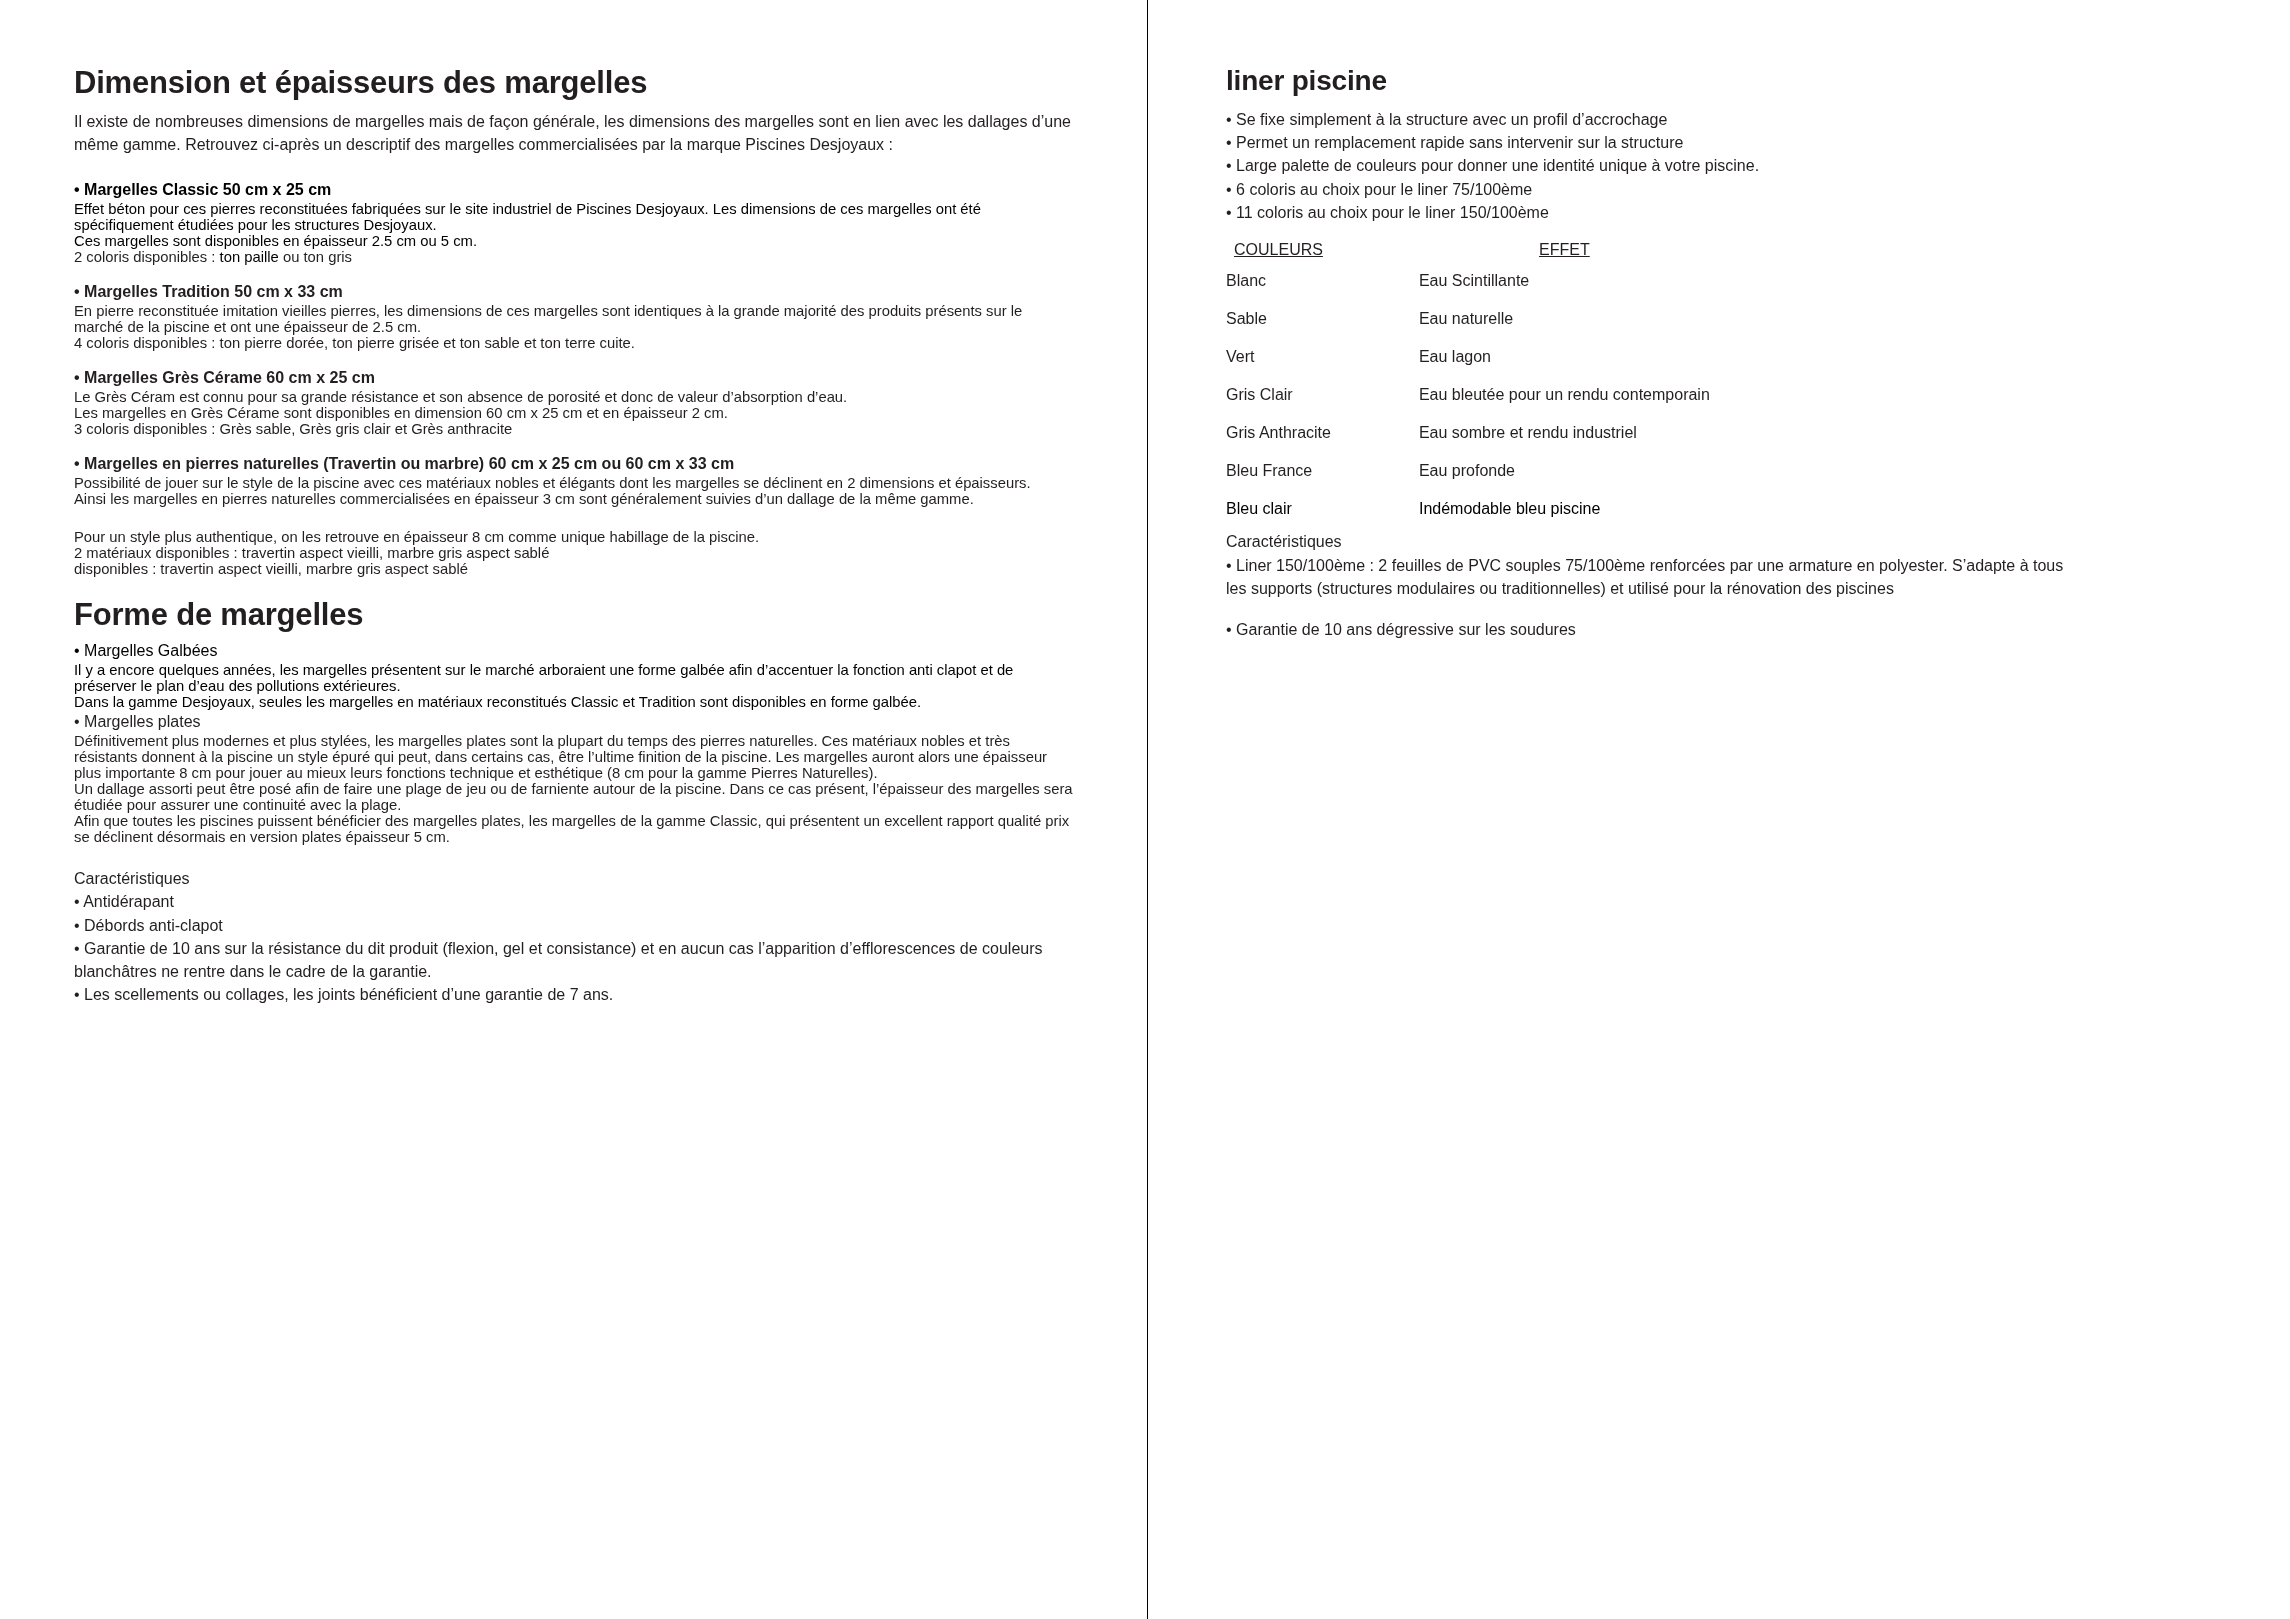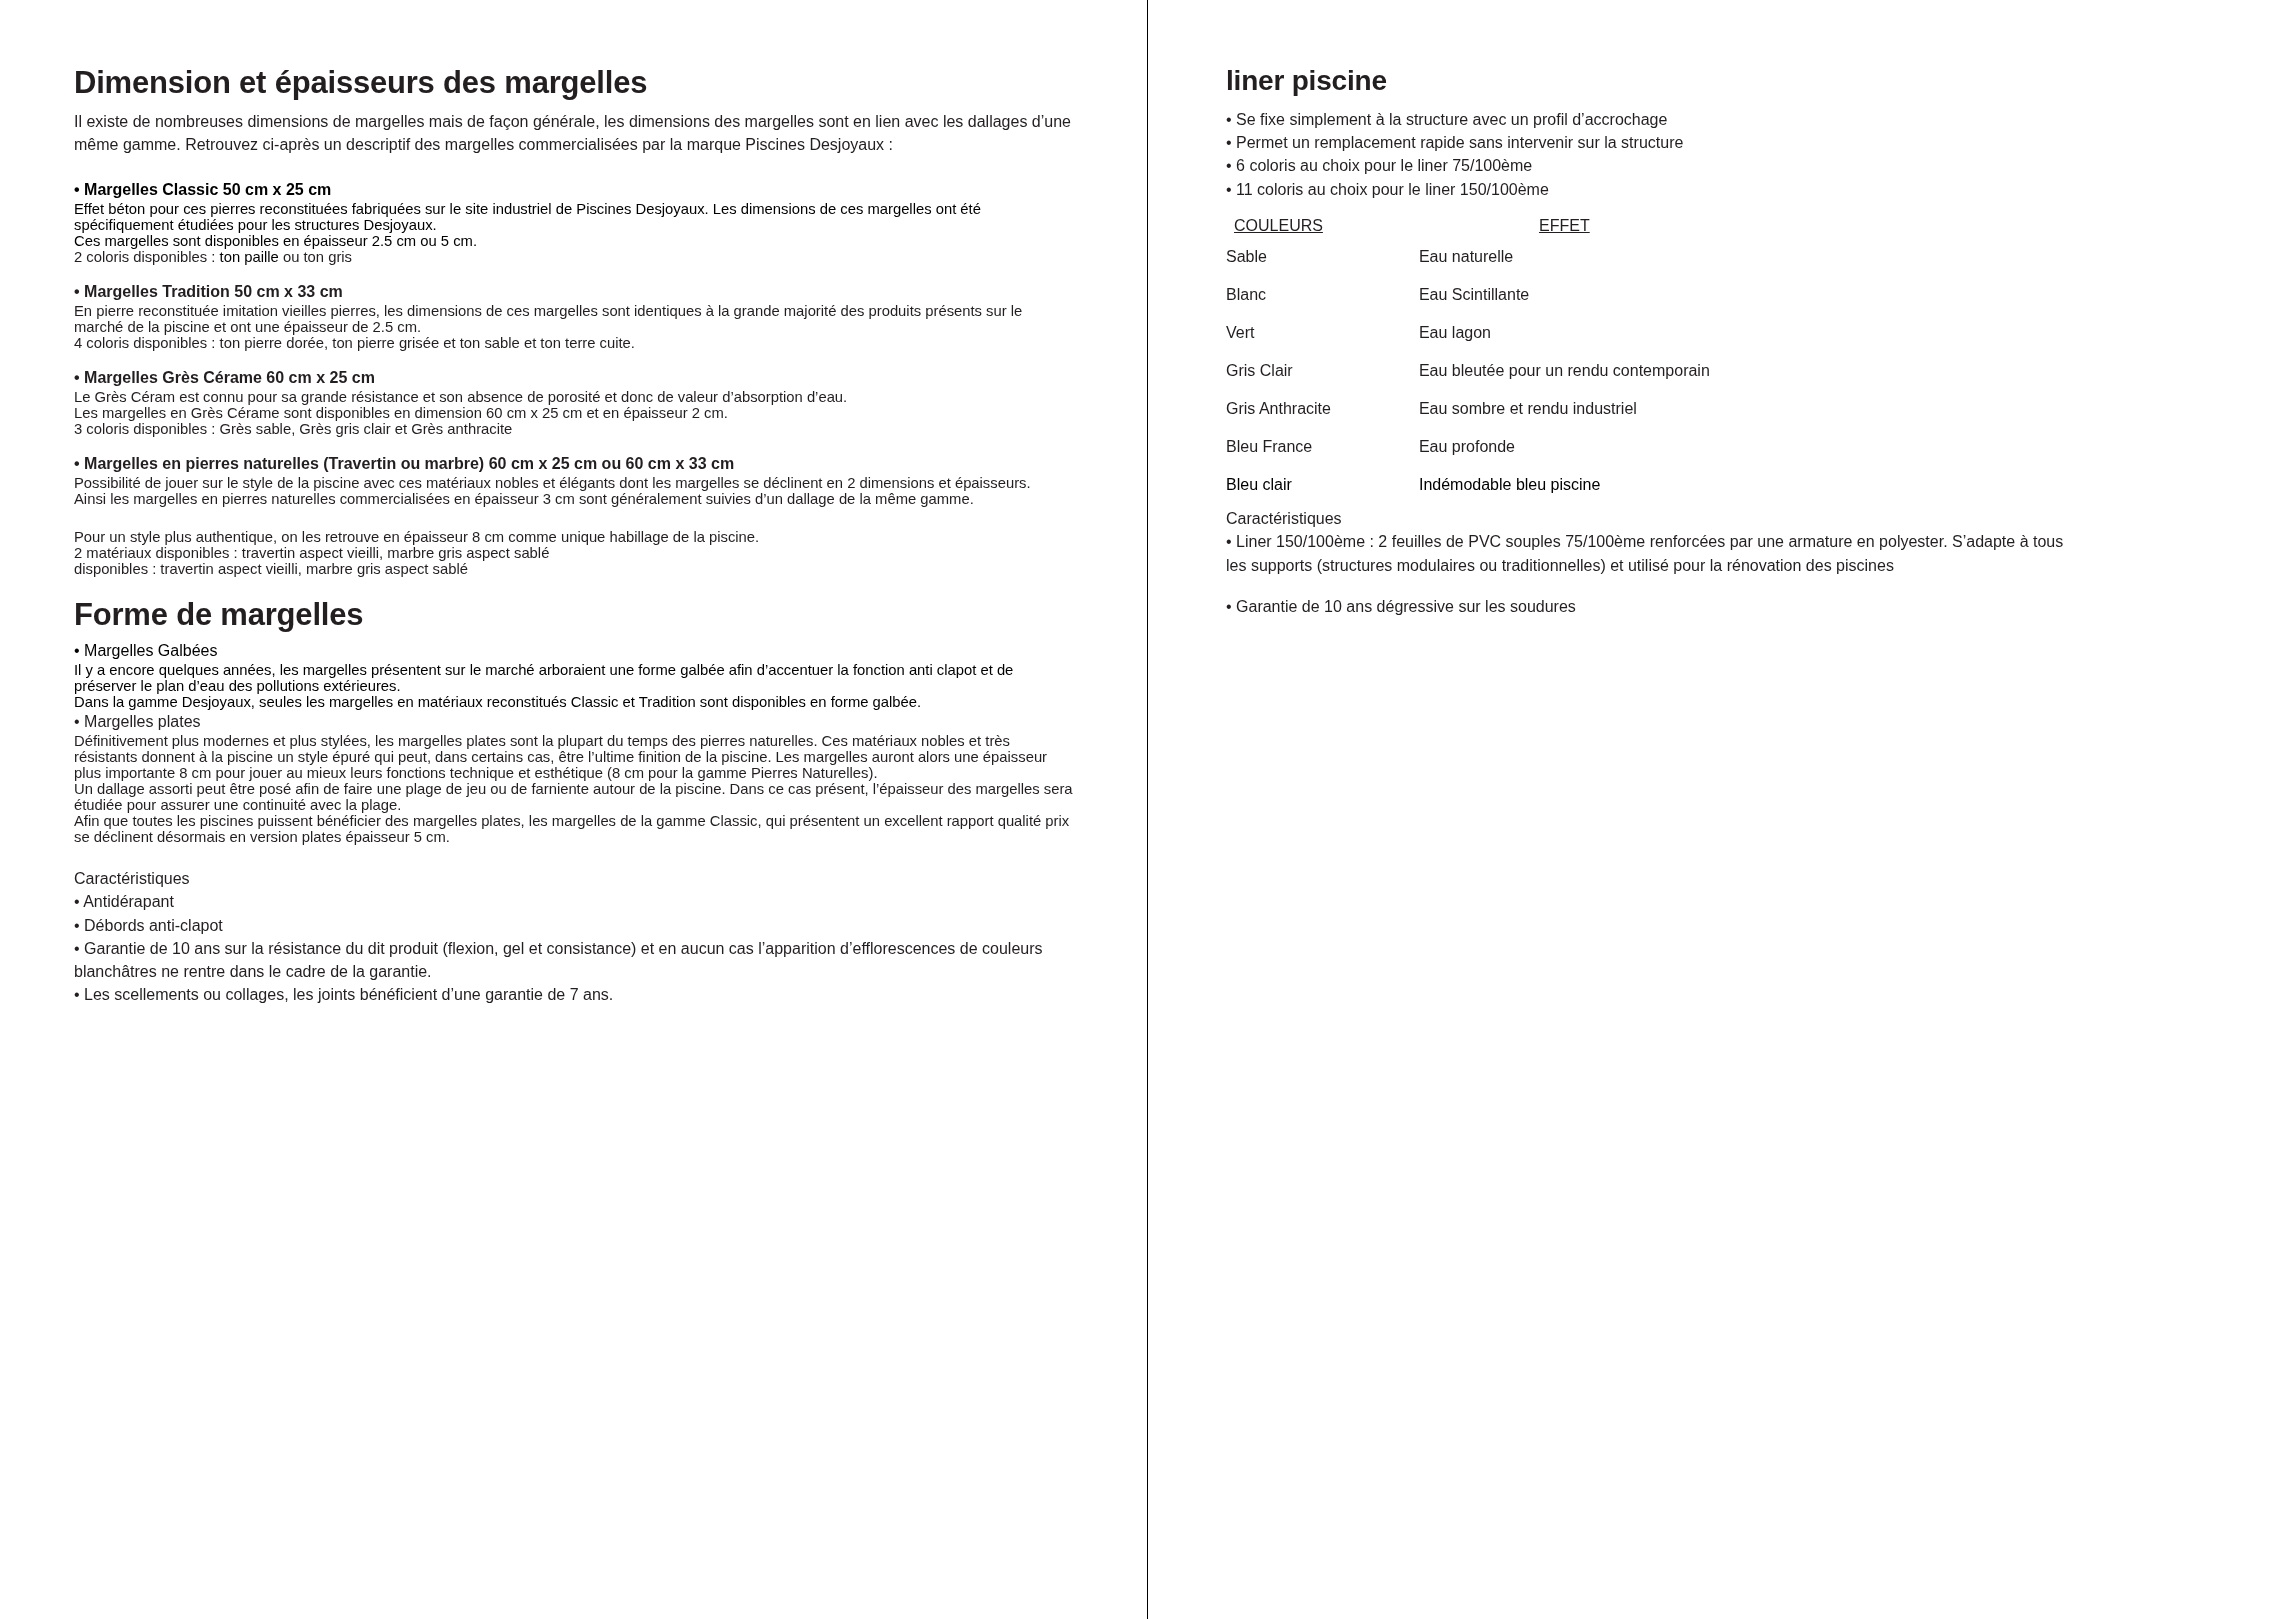--- a/index.html
+++ b/index.html
@@ -180,39 +180,40 @@
 
   </div>
 
   <div class="col col-right">
 
     <h2 class="sub-heading">liner piscine</h2>
 
     <div class="list-tight">
       <div>• Se fixe simplement à la structure avec un profil d’accrochage</div>
       <div>• Permet un remplacement rapide sans intervenir sur la structure</div>
+      <div>• Large palette de couleurs pour donner une identité unique à votre piscine.</div>
       <div>• 6 coloris au choix pour le liner 75/100ème</div>
       <div>• 11 coloris au choix pour le liner 150/100ème</div>
     </div>
 
     <table class="tbl">
       <thead>
         <tr>
           <th class="c1">COULEURS</th>
           <th class="c2">EFFET</th>
         </tr>
       </thead>
       <tbody>
         <tr>
+          <td class="c1">Blanc</td>
+          <td class="c2">Eau Scintillante</td>
+        </tr>
+        <tr>
           <td class="c1">Sable</td>
           <td class="c2">Eau naturelle</td>
-        </tr>
-        <tr>
-          <td class="c1">Blanc</td>
-          <td class="c2">Eau Scintillante</td>
         </tr>
         <tr>
           <td class="c1">Vert</td>
           <td class="c2">Eau lagon</td>
         </tr>
         <tr>
           <td class="c1">Gris Clair</td>
           <td class="c2">Eau bleutée pour un rendu contemporain</td>
         </tr>
         <tr>

